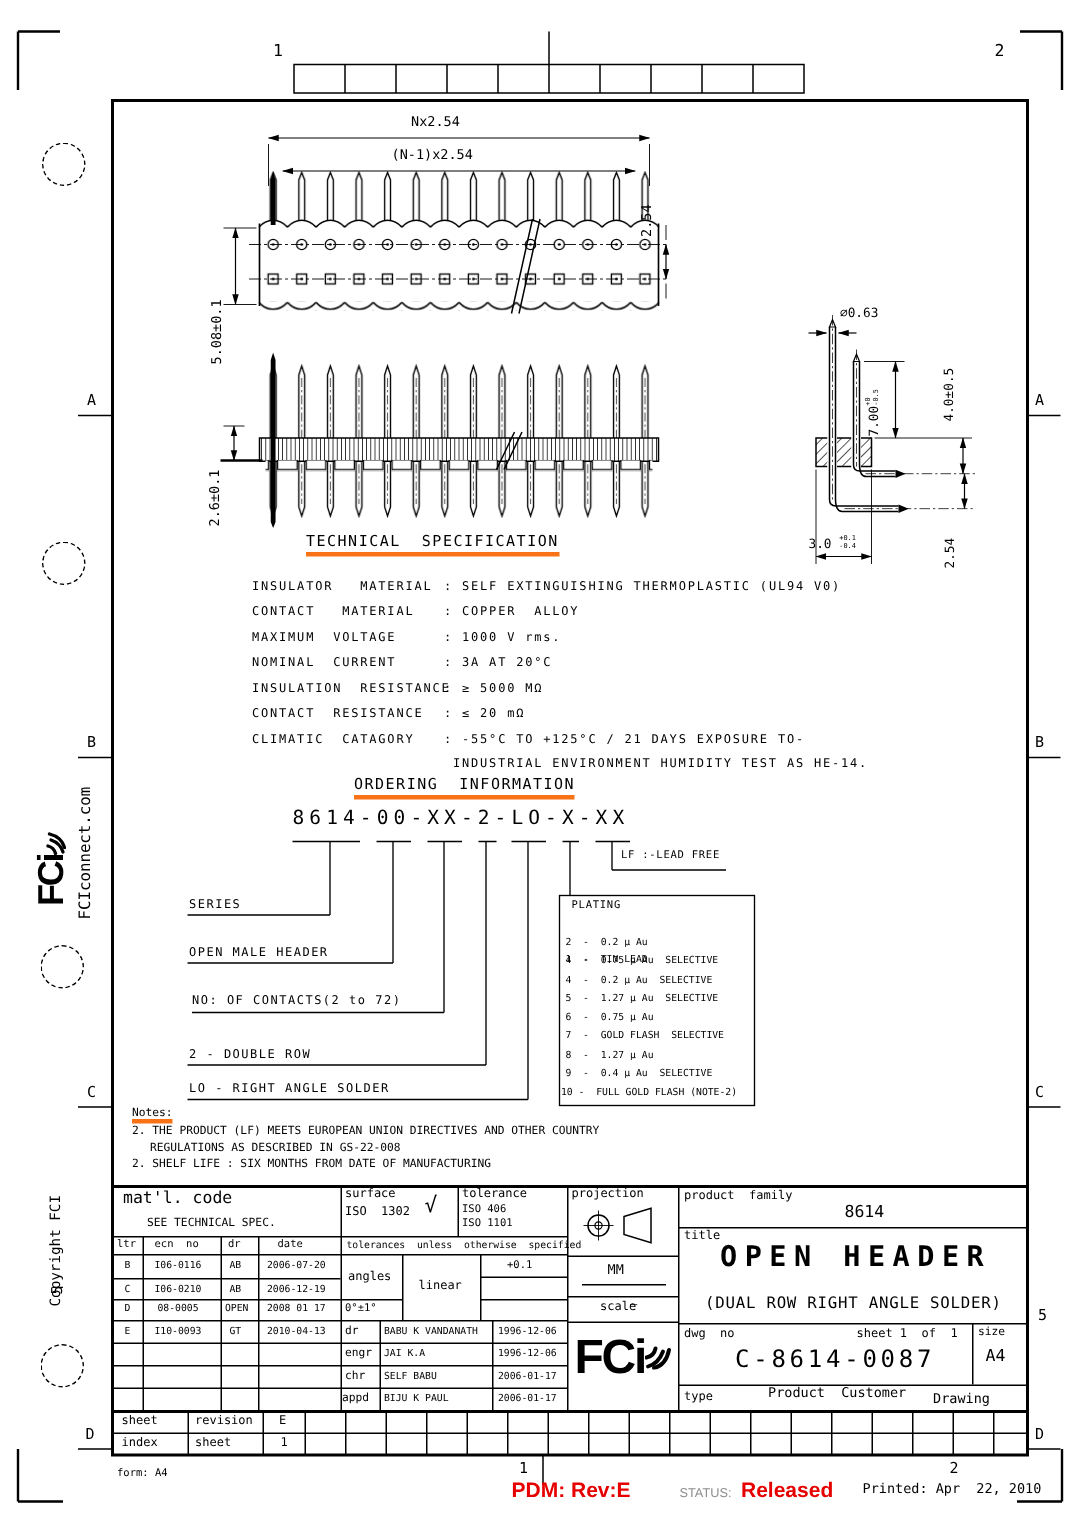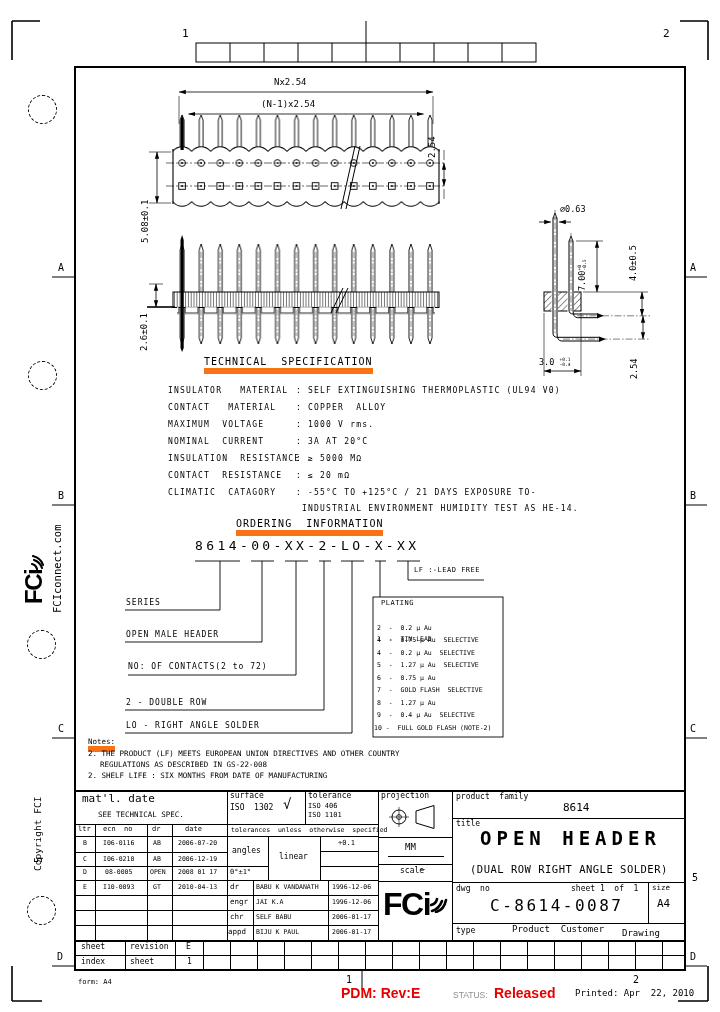--- a/index.html
+++ b/index.html
@@ -7,21 +7,21 @@
        font-family:"DejaVu Sans Mono",monospace;color:#000}
   .t{position:absolute;white-space:pre;font:8px/1.1 "DejaVu Sans Mono",monospace;color:#000}
   .hl{position:absolute;background:#000;height:1px}
   .vl{position:absolute;background:#000;width:1px}
   .rot{position:absolute;transform:rotate(-90deg);transform-origin:0 0;white-space:nowrap;
        font:8px/1.1 "DejaVu Sans Mono",monospace}
   .tol{display:inline-block;vertical-align:middle;font-size:4.6px;line-height:1.05;text-align:left}
   .tol span{display:block}
   .fci{font-family:"Liberation Sans",sans-serif;font-weight:bold;letter-spacing:-1.5px}
   svg{position:absolute;left:0;top:0}
-  .u{border-bottom:6px solid #f97316}
+  .u{border-bottom:3px solid #f97316}
 </style>
 </head>
 <body>
 
 <svg width="720" height="1012" viewBox="0 0 720 1012">
   <defs>
     <marker id="ar" viewBox="0 0 10 10" refX="9.5" refY="5" markerWidth="9" markerHeight="9" orient="auto-start-reverse">
       <path d="M0,2 L10,5 L0,8 z" fill="#000"></path>
     </marker>
     <pattern id="pinU" width="19.07" height="36" patternUnits="userSpaceOnUse" x="172.57" y="114">
@@ -298,21 +298,21 @@
 <div class="vl" style="left:446px;top:940px;height:30px"></div>
 <div class="vl" style="left:473px;top:940px;height:30px"></div>
 <div class="vl" style="left:500px;top:940px;height:30px"></div>
 <div class="vl" style="left:527px;top:940px;height:30px"></div>
 <div class="vl" style="left:554px;top:940px;height:30px"></div>
 <div class="vl" style="left:581px;top:940px;height:30px"></div>
 <div class="vl" style="left:608px;top:940px;height:30px"></div>
 <div class="vl" style="left:635px;top:940px;height:30px"></div>
 <div class="vl" style="left:662px;top:940px;height:30px"></div>
 
-<div class="t" style="left:82px;top:793px;font-size:11px">mat'l. date</div>
+<div class="t" style="left:82px;top:793px;font-size:11px">mat'l. code</div>
 <div class="t" style="left:98px;top:811px;font-size:7.5px">SEE TECHNICAL SPEC.</div>
 <div class="t" style="left:230px;top:792px;font-size:8px">surface</div>
 <div class="t" style="left:230px;top:804px;font-size:8px">ISO  1302</div>
 <div class="t" style="left:283px;top:797px;font-size:14px">√</div>
 <div class="t" style="left:308px;top:792px;font-size:8px">tolerance</div>
 <div class="t" style="left:308px;top:803px;font-size:7px">ISO 406</div>
 <div class="t" style="left:308px;top:812px;font-size:7px">ISO 1101</div>
 <div class="t" style="left:78px;top:826px;font-size:7px">ltr</div>
 <div class="t" style="left:103px;top:826px;font-size:7px">ecn  no</div>
 <div class="t" style="left:152px;top:826px;font-size:7px">dr</div>

